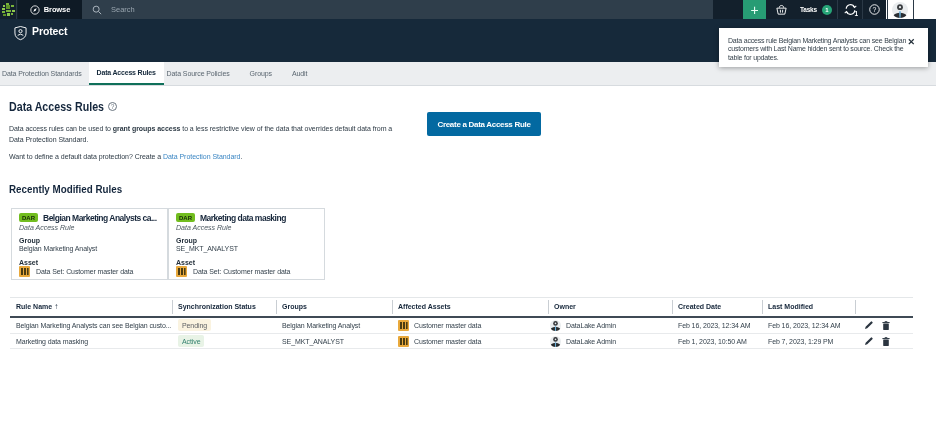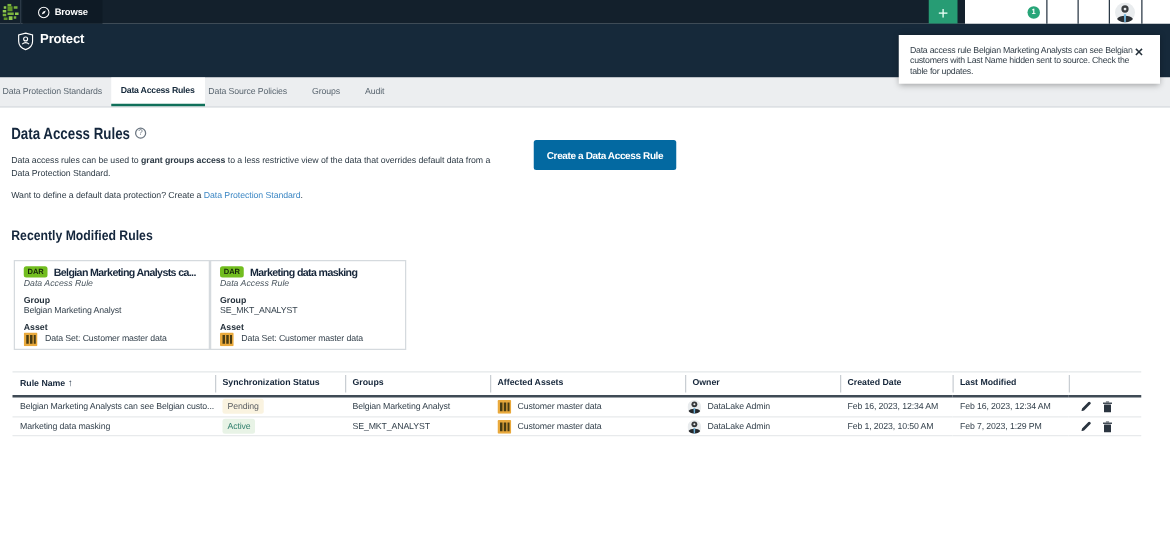--- a/index.html
+++ b/index.html
@@ -1,19 +1,19 @@
 <!DOCTYPE html>
 <html><head>
 <meta charset="utf-8">
 <style>
 * { margin:0; padding:0; box-sizing:border-box; }
 html,body { -webkit-font-smoothing:antialiased; width:936px; height:432px; background:#fff; font-family:"Liberation Sans",sans-serif; overflow:hidden; position:relative; }
 
 
-.topbar { position:absolute; top:0; left:0; width:772px; height:19px; background:#13202c; }
+.topbar { position:absolute; top:0; left:0; width:886px; height:19px; background:#13202c; }
 .topbar > div { position:absolute; top:0; height:19px; display:flex; align-items:center; }
 .logo { left:0; width:17px; justify-content:center; border-right:1px solid #2b3946; }
 .browse { left:18px; width:64px; background:#0e1a25; justify-content:center; gap:4px; color:#fff; font-size:7.5px; font-weight:bold; letter-spacing:-0.1px; }
 .search { left:82px; width:631px; background:#2f3e4b; gap:9px; padding-left:10px; color:#98a4ae; font-size:7.5px; }
 .plusbtn { left:743px; width:23px; background:#279c74; color:#eafff6; justify-content:center; font-size:14px; font-weight:300; }
 .basket { left:772px; width:18px; justify-content:center; }
 .tasks { left:800px; color:#fff; font-size:6.5px; font-weight:bold; letter-spacing:-0.2px; gap:5px; }
 .taskbadge { width:10px; height:10px; border-radius:50%; background:#27a578; color:#fff; font-size:6px; font-weight:bold; letter-spacing:0; display:flex; align-items:center; justify-content:center; }
 .tbsep { width:1px !important; background:#2b3946; top:0 !important; }
 .sync { left:843px; width:14px; justify-content:center; position:relative; }
@@ -90,20 +90,27 @@
         <rect x="9" y="10" width="2" height="2"></rect>
       </g>
     </svg>
   </div>
   <div class="browse">
     <svg width="10" height="10" viewBox="0 0 12 12" fill="none" stroke="#fff" stroke-width="1">
       <circle cx="6" cy="6" r="5"></circle>
       <path d="M8 4 L6.8 6.8 L4 8 L5.2 5.2 Z" fill="#fff" stroke="none"></path>
     </svg>
     <span>Browse</span>
+  </div>
+  <div class="search">
+    <svg width="10" height="10" viewBox="0 0 12 12" fill="none" stroke="#aab4bd" stroke-width="1.2">
+      <circle cx="5" cy="5" r="3.6"></circle>
+      <line x1="7.8" y1="7.8" x2="11" y2="11"></line>
+    </svg>
+    <span>Search</span>
   </div>
   <div class="plusbtn">+</div>
   <div class="basket">
     <svg width="13" height="12" viewBox="0 0 14 13" fill="none" stroke="#fff" stroke-width="1">
       <path d="M4.6 4 C4.6 0.8 9.4 0.8 9.4 4"></path>
       <path d="M2 4.5 H12 L10.6 11 H3.4 Z"></path>
       <line x1="5.7" y1="6.2" x2="5.9" y2="9.3"></line>
       <line x1="8.3" y1="6.2" x2="8.1" y2="9.3"></line>
     </svg>
   </div>

